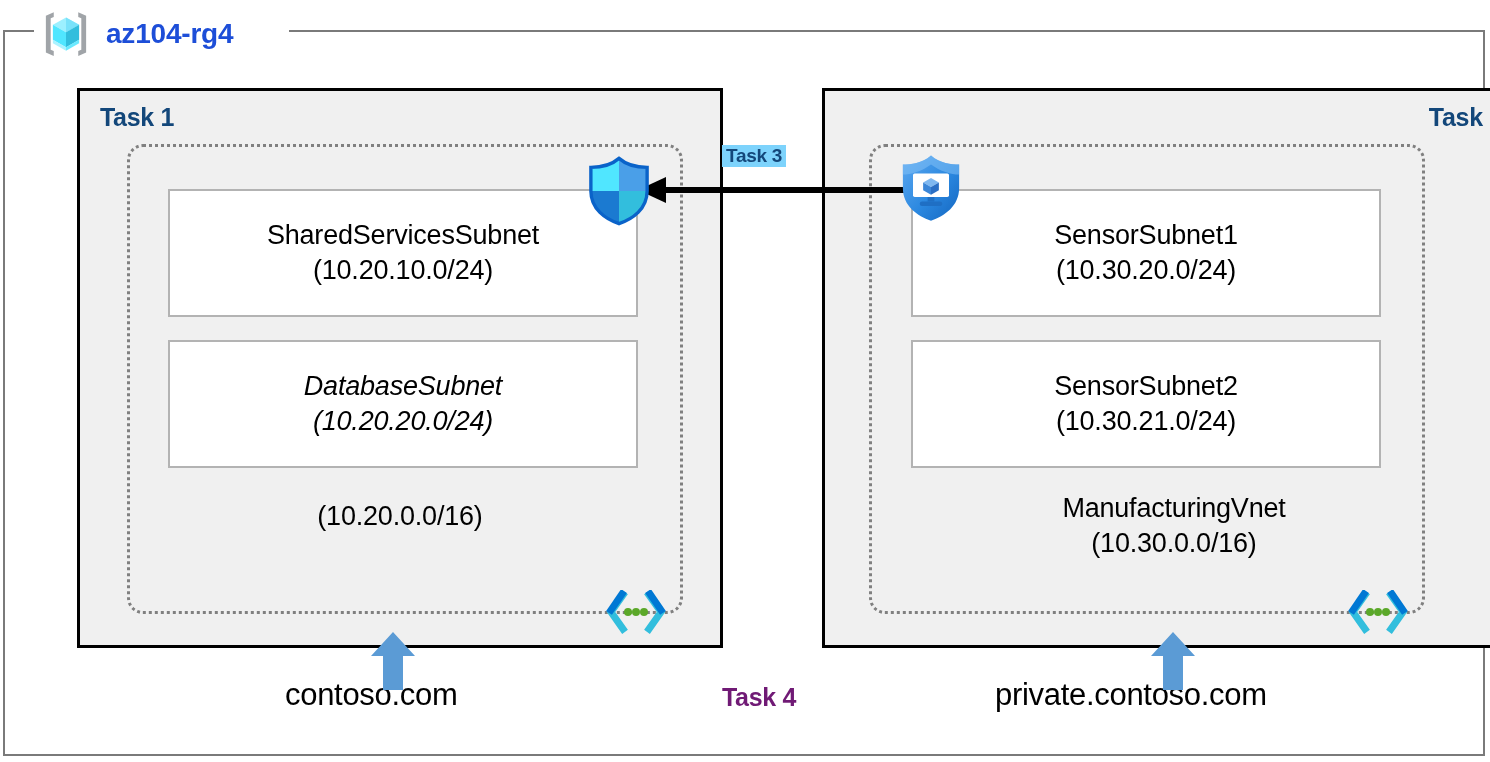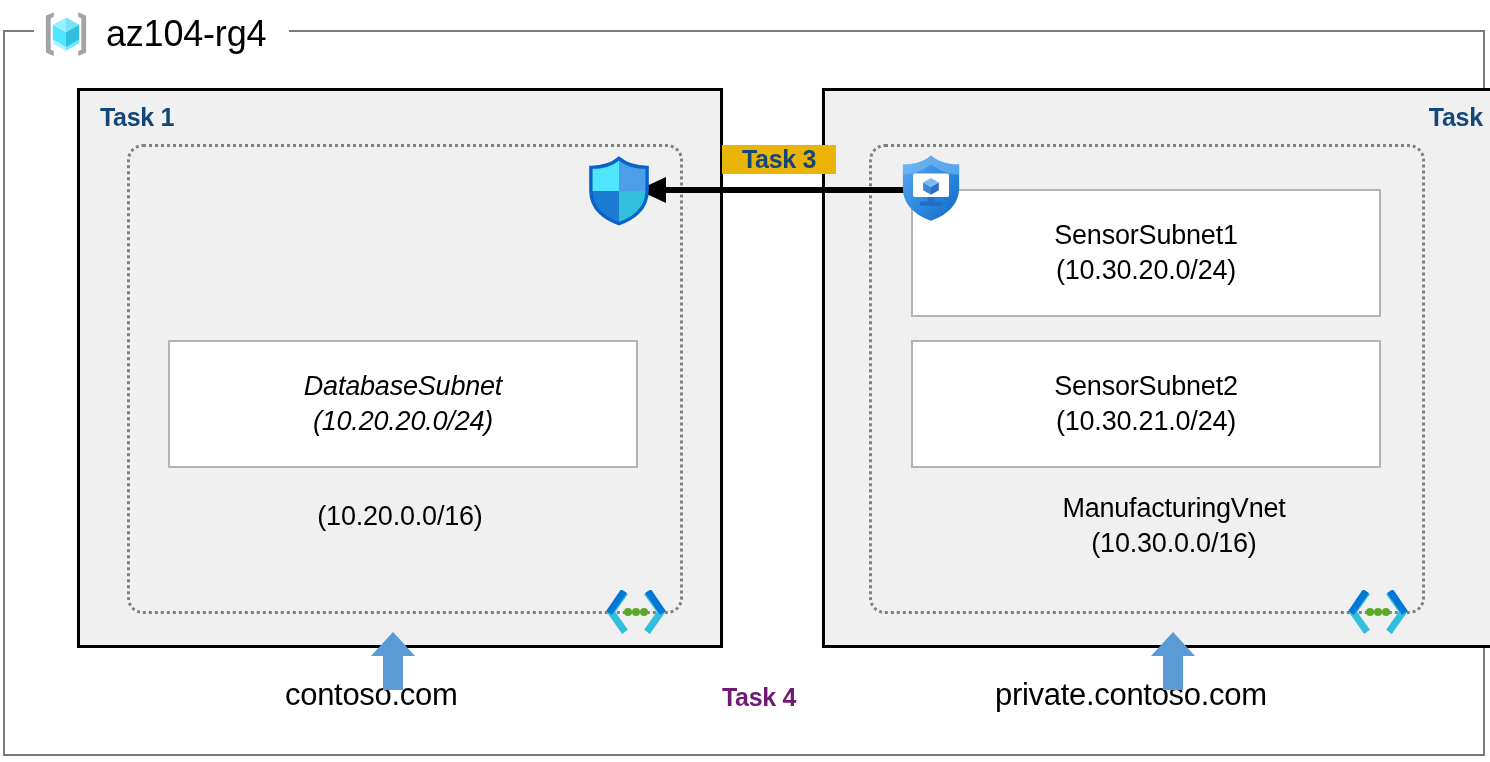--- a/index.html
+++ b/index.html
@@ -52,25 +52,26 @@
     align-items: center;
     gap: 12px;
     z-index: 4;
   }
   .rg-icon {
     width: 56px;
     height: 56px;
     display: block;
   }
   .rg-title-text {
-    font-size: 36px;
+    font-size: 28px;
     line-height: 1;
-    color: #000000;
+    color: #1d4ed8;
     white-space: nowrap;
     letter-spacing: -0.2px;
+    font-weight: bold;
   }
 
   
   .task-panel {
     position: absolute;
     background: #f0f0f0;
     border: 3px solid #000000;
     box-sizing: border-box;
   }
   #panel-task1 { left: 77px;  top: 88px; width: 646px; height: 560px; }
@@ -168,25 +169,25 @@
     left: 630px;
     top: 160px;
     width: 300px;
     height: 60px;
     z-index: 5;
   }
   .task3-label {
     position: absolute;
     left: 722px;
     top: 145px;
-    font-size: 25px;
+    font-size: 19px;
     font-weight: bold;
     color: #13477a;
-    background: #eab308;
-    padding: 0 20px;
+    background: #7dd3fc;
+    padding: 0 4px;
     z-index: 7;
     white-space: nowrap;
     letter-spacing: -0.3px;
   }
 
   
   .up-arrow {
     position: absolute;
     width: 46px;
     height: 60px;
@@ -242,20 +243,24 @@
       <path d="M47 38.5 L47 42.5 L32 51 L32 47 Z" fill="#50e6ff" opacity="0.85"></path>
     </svg>
     <span class="rg-title-text">az104-rg4</span>
   </div>
 
   <div class="task-panel" id="panel-task1">
     <span class="task-label left">Task 1</span>
 
     <div class="vnet-box" id="vnet-core"></div>
 
+    <div class="subnet-box" id="subnet-shared">
+      <span class="subnet-name">SharedServicesSubnet</span>
+      <span class="subnet-cidr">(10.20.10.0/24)</span>
+    </div>
 
     <div class="subnet-box" id="subnet-database">
       <span class="subnet-name">DatabaseSubnet</span>
       <span class="subnet-cidr">(10.20.20.0/24)</span>
     </div>
 
     <div class="vnet-caption" id="caption-core">
       <div class="vnet-cidr">(10.20.0.0/16)</div>
     </div>
 

